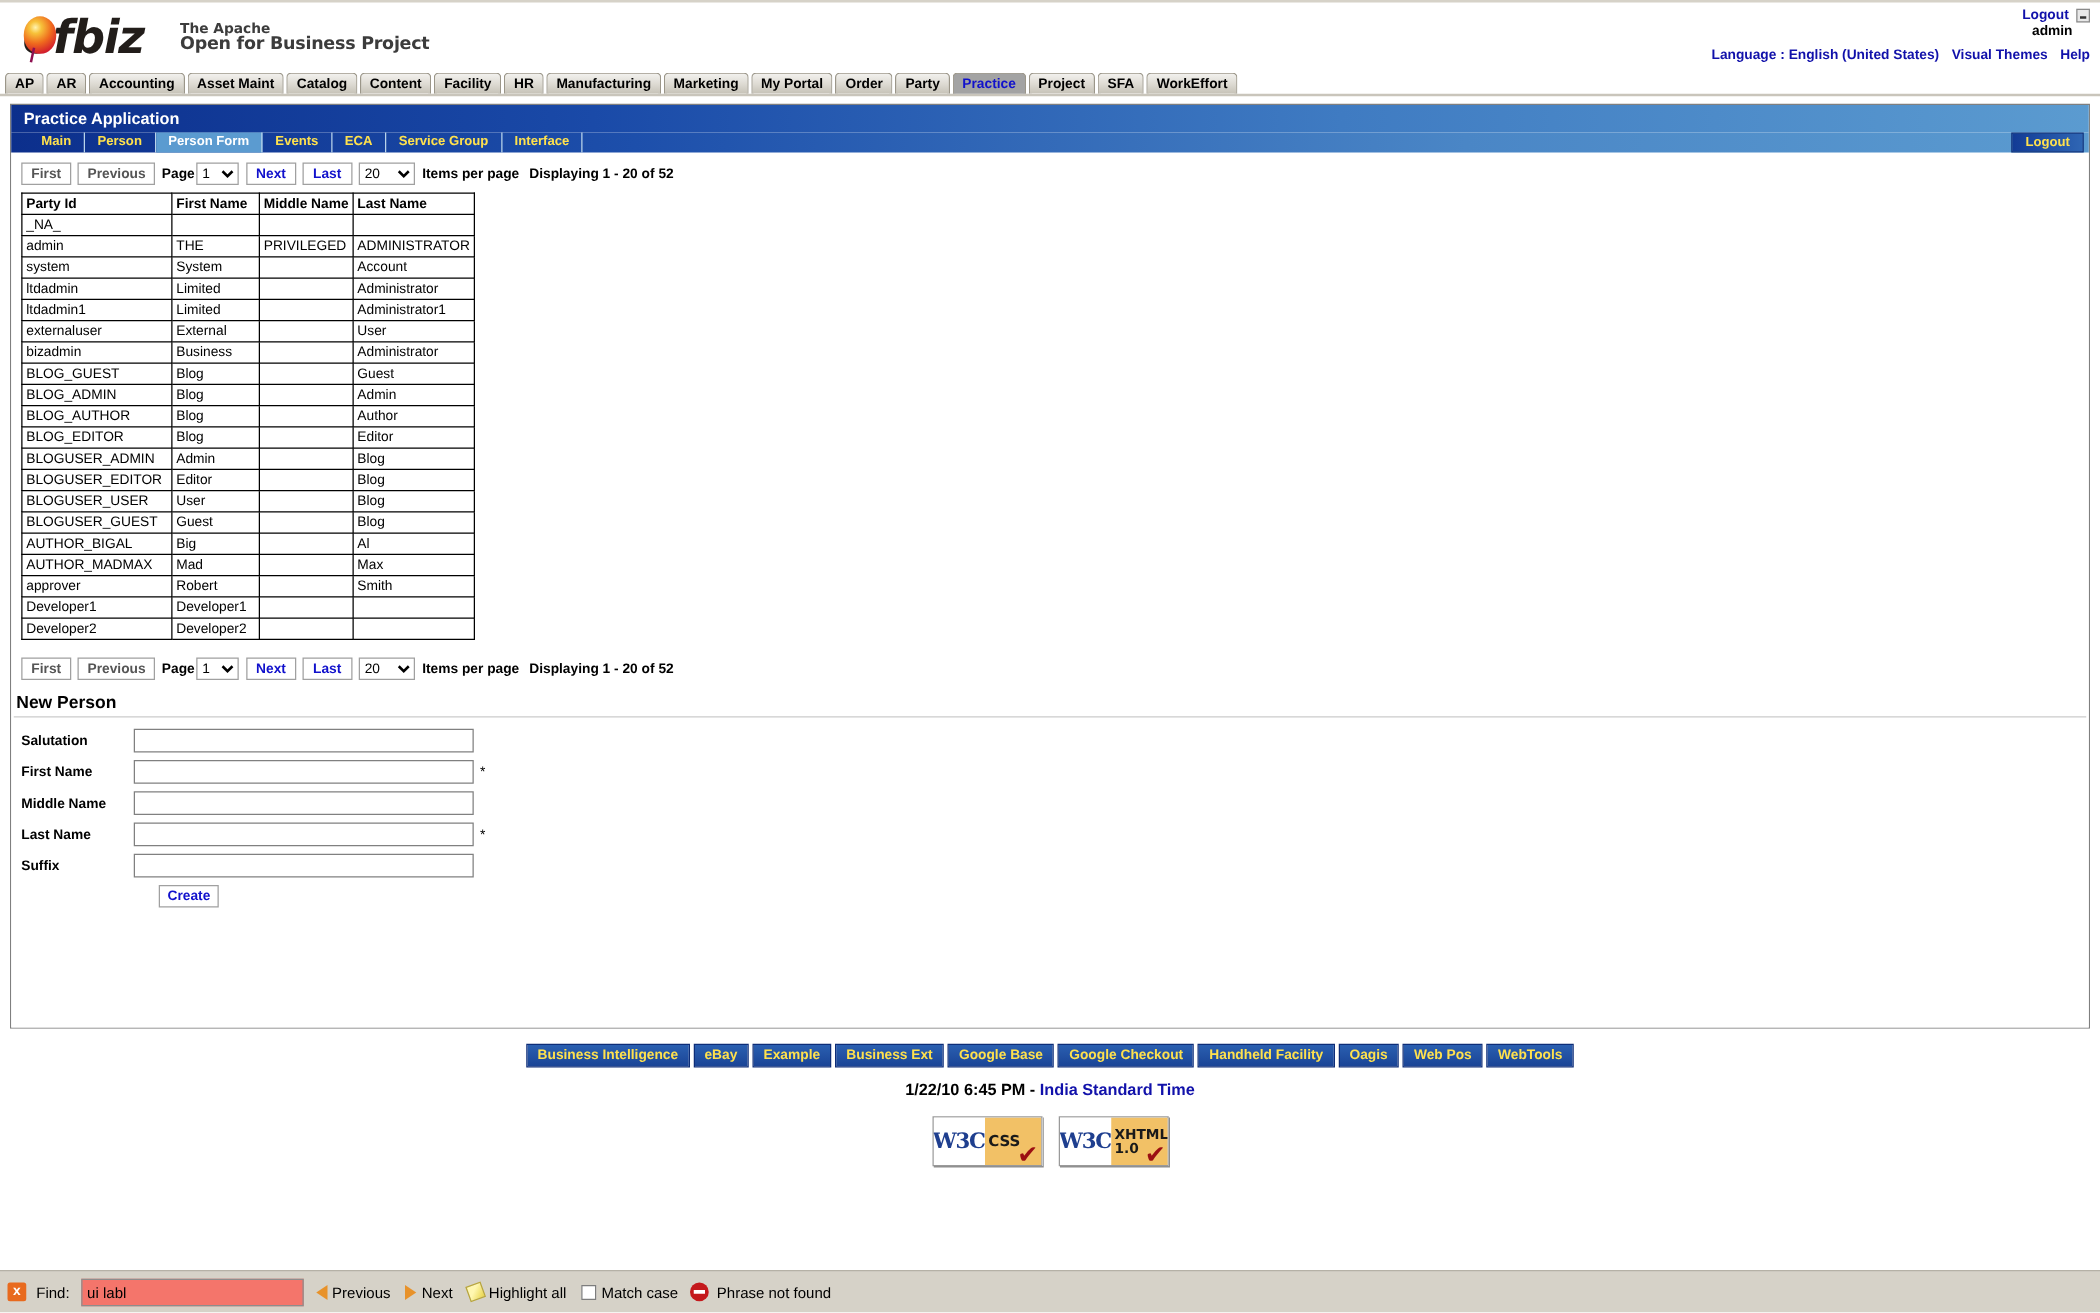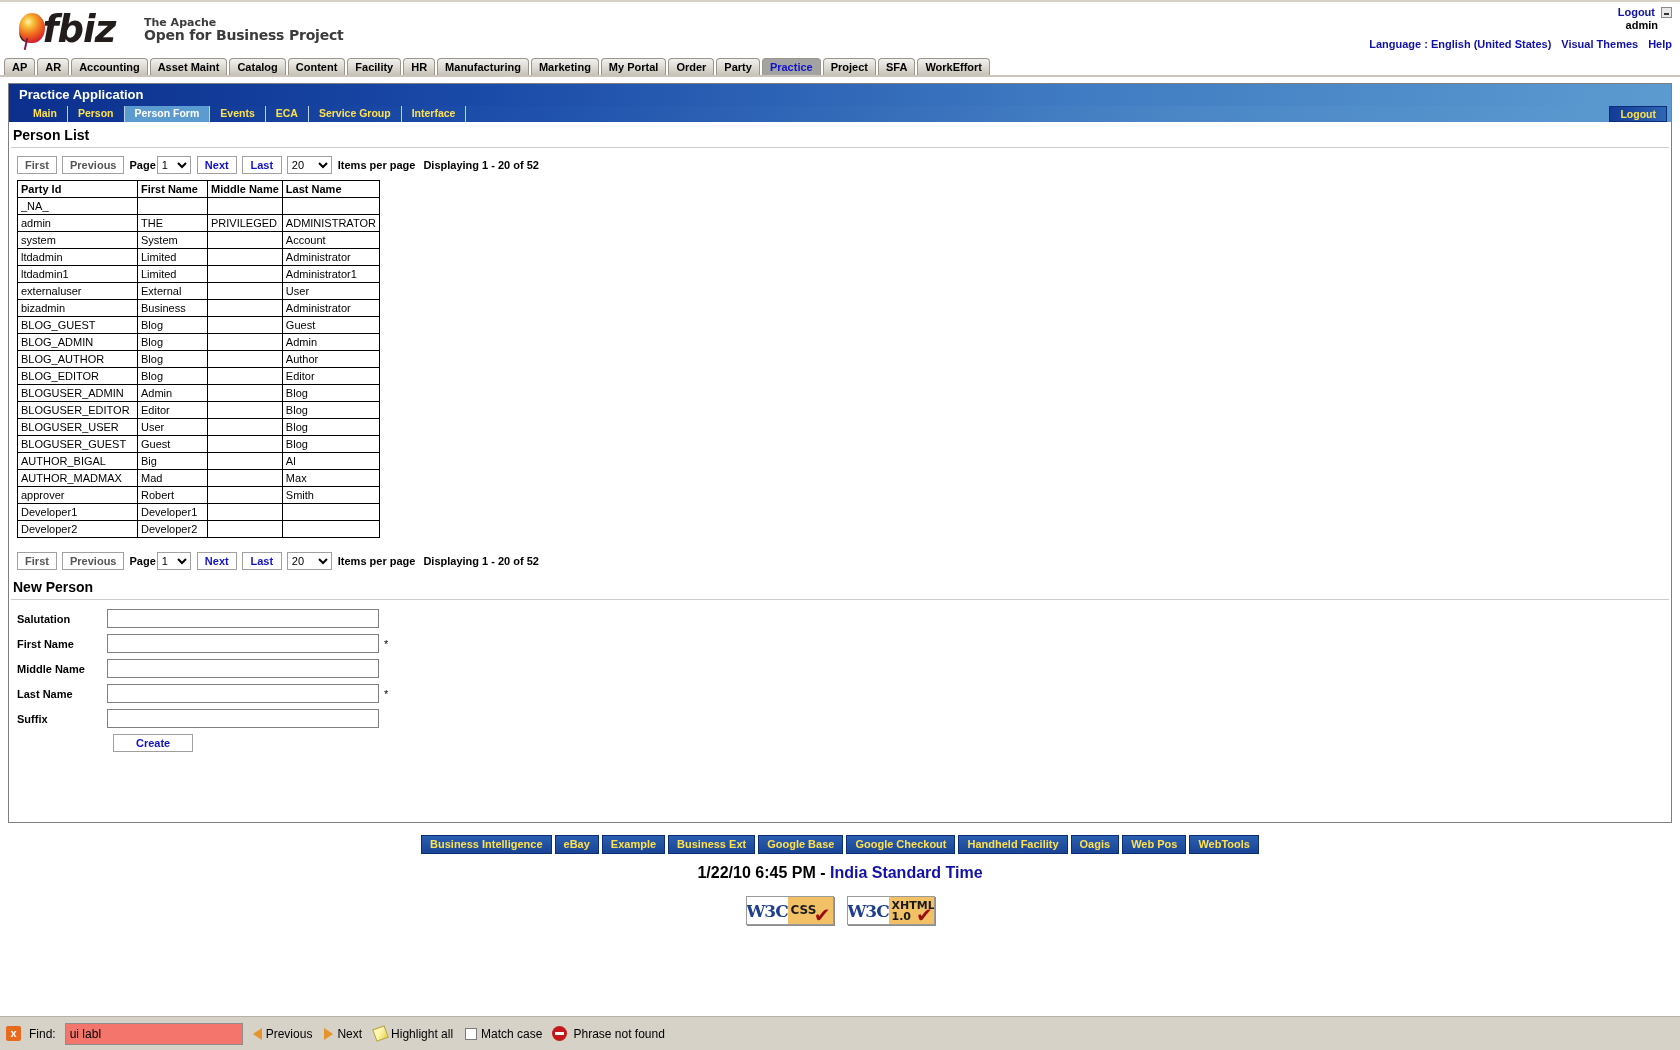--- a/index.html
+++ b/index.html
@@ -304,22 +304,22 @@
     width: 272px;
     height: 19px;
     border: 1px solid #808080;
     background: #ffffff;
     font-family: "Liberation Sans", sans-serif;
     font-size: 11px;
     padding: 1px 3px;
   }
   .req-star { font-size: 11px; padding-left: 5px; color: #000; }
   .create-btn {
-    margin-left: 6px;
-    padding: 2px 22px;
+    margin-left: 20px;
+    padding: 2px 6px;
     font-family: "Liberation Sans", sans-serif;
     font-size: 11px;
     font-weight: bold;
     color: #1111cc;
     background: #ffffff;
     border: 1px solid #a0a0a0;
     cursor: pointer;
   }
 
   
@@ -339,34 +339,34 @@
     padding: 2px 8px 3px 8px;
     font-size: 11px;
     font-weight: bold;
     color: #ffe14d;
     background: linear-gradient(#2a5fb0, #1a4496);
     border: 1px solid #0d2d78;
     cursor: pointer;
   }
   .footer-time {
     margin-top: 10px;
-    font-size: 16px;
+    font-size: 13px;
     font-weight: bold;
     color: #000000;
   }
   .footer-time .tz { color: #1111aa; }
   .badges {
     margin-top: 14px;
     display: flex;
     justify-content: center;
     gap: 13px;
   }
   .badge {
     width: 88px;
-    height: 29px;
+    height: 40px;
     display: flex;
     border: 1px solid #9a9a9a;
     box-shadow: 1px 1px 0 #8d8d8d;
     overflow: hidden;
   }
   .badge .w3c {
     width: 41px;
     background: #ffffff;
     color: #1f3f8f;
     font-family: "DejaVu Serif", serif;
@@ -527,21 +527,20 @@
 
     <div class="appheader">Practice Application</div>
 
     <div class="appmenu">
       <span id="appmenu-items"><span class="appmenu-item">Main</span><span class="appmenu-item">Person</span><span class="appmenu-item selected">Person Form</span><span class="appmenu-item">Events</span><span class="appmenu-item">ECA</span><span class="appmenu-item">Service Group</span><span class="appmenu-item">Interface</span></span>
       <span class="appmenu-logout">Logout</span>
     </div>
 
     <div class="content">
 
-      <div class="screenlet-title">Person List</div>
 
       <div class="nav-bar">
         <span class="nav-btn">First</span>
         <span class="nav-btn">Previous</span>
         <span class="nav-label">Page</span>
         <select class="mini pagesel"><option value="1">1</option><option value="2">2</option><option value="3">3</option></select>
         <span class="nav-btn enabled">Next</span>
         <span class="nav-btn enabled">Last</span>
         <select class="mini ippsel"><option value="20">20</option><option value="30">30</option><option value="50">50</option><option value="100">100</option></select>
         <span class="nav-text">Items per page</span>

